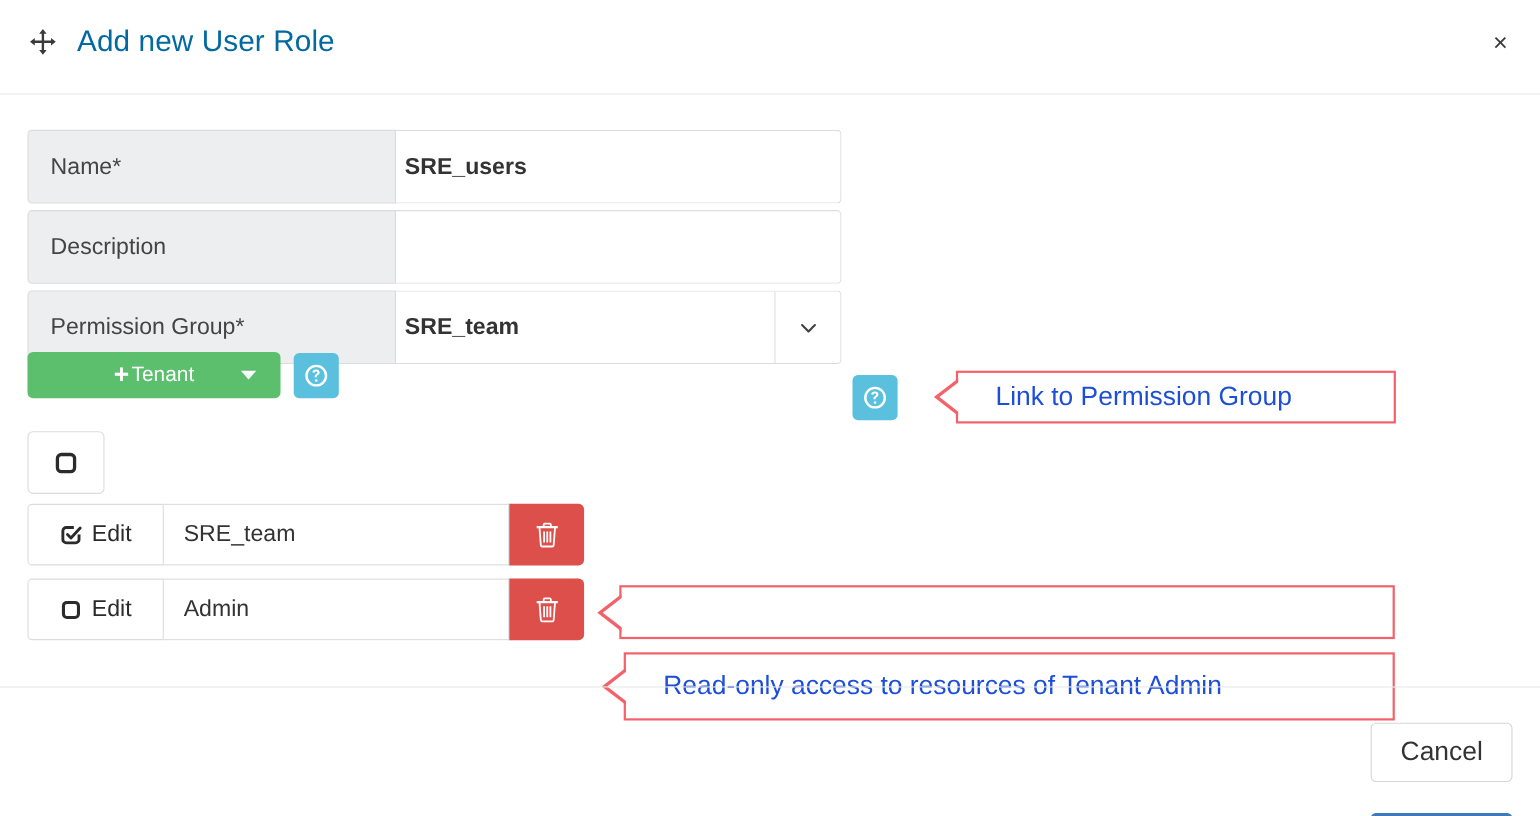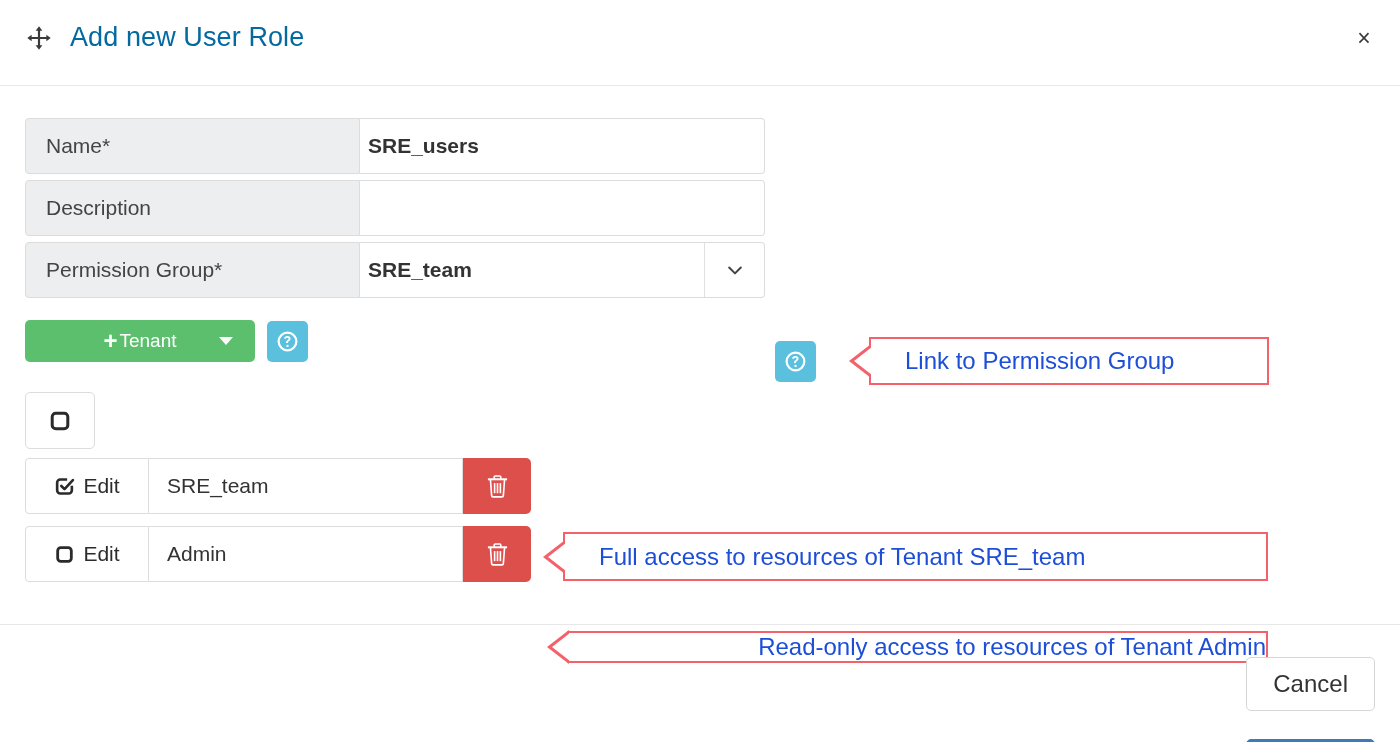--- a/index.html
+++ b/index.html
@@ -69,21 +69,21 @@
 
   
   .form-table {
     position: absolute;
     left: 25px; top: 32px;
     width: 740px;
   }
   .form-row {
     display: flex;
     width: 740px;
-    height: 56px;
+    height: 67px;
     margin-bottom: 6px;
     position: relative;
     text-align: right;
   }
   .form-label {
     width: 335px;
     background: #eceeef;
     border: 1px solid #dcdcdc;
     border-radius: 4px 0 0 4px;
     display: flex;
@@ -274,21 +274,21 @@
     left: -17px;
     top: 50%;
     transform: translateY(-50%);
     border-top: 14px solid transparent;
     border-bottom: 14px solid transparent;
     border-right: 18px solid #ffffff;
   }
 
   #callout-permission-group { left: 869px; top: 251px; width: 400px; height: 48px; }
   #callout-row-0 { left: 563px; top: 446px; width: 705px; height: 49px; }
-  #callout-row-1 { left: 567px; top: 545px; width: 701px; height: 32px; justify-content: flex-end; }
+  #callout-row-1 { left: 567px; top: 507px; width: 701px; height: 62px; }
 
   
   .modal-footer {
     position: absolute;
     left: 0; top: 624px;
     width: 1400px; height: 118px;
     border-top: 1px solid #e8e8e8;
   }
   .footer-btns {
     position: absolute;
@@ -452,21 +452,20 @@
 
     <div class="callout" id="callout-permission-group">
       <span class="tail-outer"></span>
       <span class="tail-inner"></span>
       <span>Link to Permission Group</span>
     </div>
 
     <div class="callout" id="callout-row-0">
       <span class="tail-outer"></span>
       <span class="tail-inner"></span>
-      <span>Full access to resources of Tenant SRE_team</span>
     </div>
 
     <div class="callout" id="callout-row-1">
       <span class="tail-outer"></span>
       <span class="tail-inner"></span>
       <span>Read-only access to resources of Tenant Admin</span>
     </div>
 
   </div>
 

